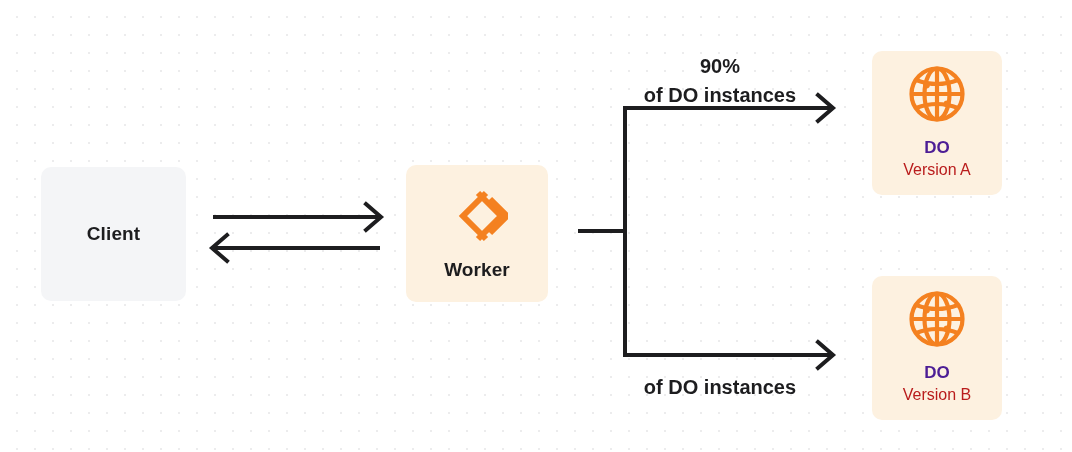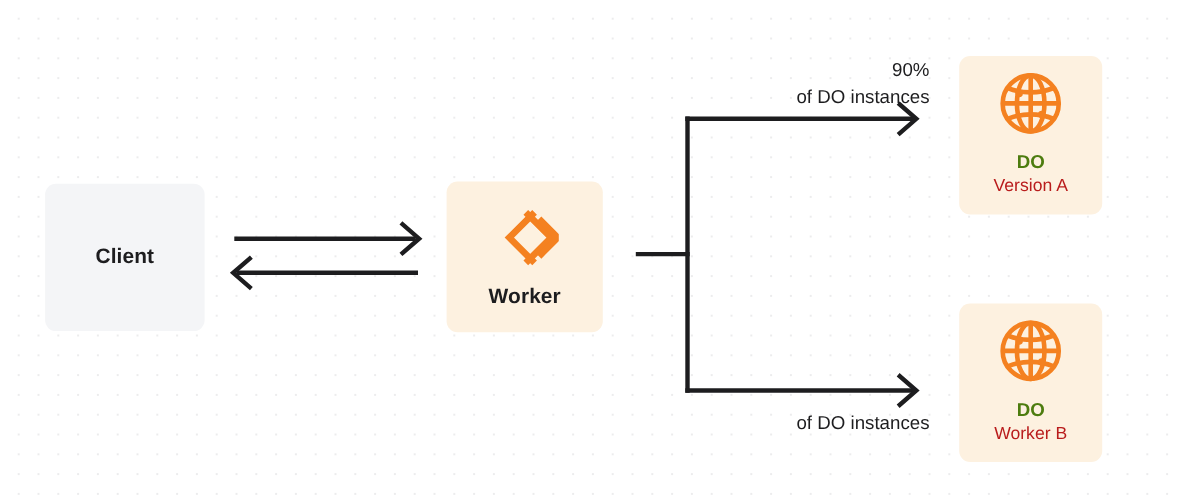--- a/index.html
+++ b/index.html
@@ -72,21 +72,21 @@
     font-size: 19px;
     font-weight: bold;
     color: #1d1d1f;
     letter-spacing: 0.1px;
     line-height: 1.2;
   }
 
   .node-title-sm {
     font-size: 17px;
     font-weight: bold;
-    color: #4d7c0f;
+    color: #4c1d95;
     line-height: 1.25;
   }
 
   .node-sub {
     font-size: 16px;
     font-weight: normal;
     color: #b91c1c;
     line-height: 1.3;
     margin-top: 2px;
   }
@@ -105,23 +105,23 @@
     left: 0;
     top: 0;
     width: 1072px;
     height: 452px;
     pointer-events: none;
   }
 
   
   .edge-label {
     position: absolute;
-    text-align: right;
-    font-size: 17px;
-    font-weight: normal;
+    text-align: center;
+    font-size: 20px;
+    font-weight: bold;
     color: #1d1d1f;
     line-height: 1.45;
     white-space: nowrap;
   }
 
   .edge-label-top {
     left: 595px;
     top: 52px;
     width: 250px;
   }
@@ -217,21 +217,21 @@
           <line x1="29" y1="3.5" x2="29" y2="54.5"></line>
           <ellipse cx="29" cy="29" rx="12.5" ry="25.5"></ellipse>
           <path d="M8 15 Q29 23 50 15"></path>
           <path d="M8 43 Q29 35 50 43"></path>
         </g>
         <circle cx="18.5" cy="20" r="3.4" fill="#f48120"></circle>
         <circle cx="39" cy="39" r="3.4" fill="#f48120"></circle>
       </svg>
     </span>
     <span class="node-title-sm">DO</span>
-    <span class="node-sub">Worker B</span>
+    <span class="node-sub">Version B</span>
   </div>
 
   <div class="edge-label edge-label-top">
     <span class="pct">90%</span>
     <span class="of">of DO instances</span>
   </div>
 
   <div class="edge-label edge-label-bottom">
     <span class="of">of DO instances</span>
   </div>

